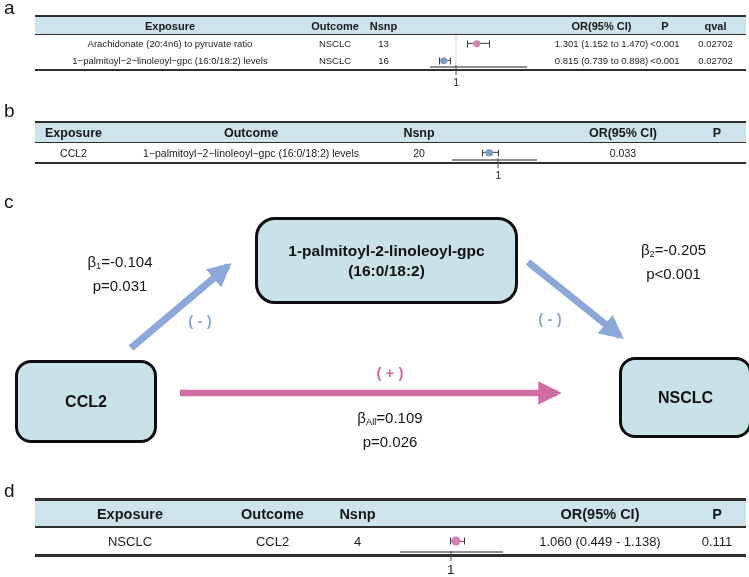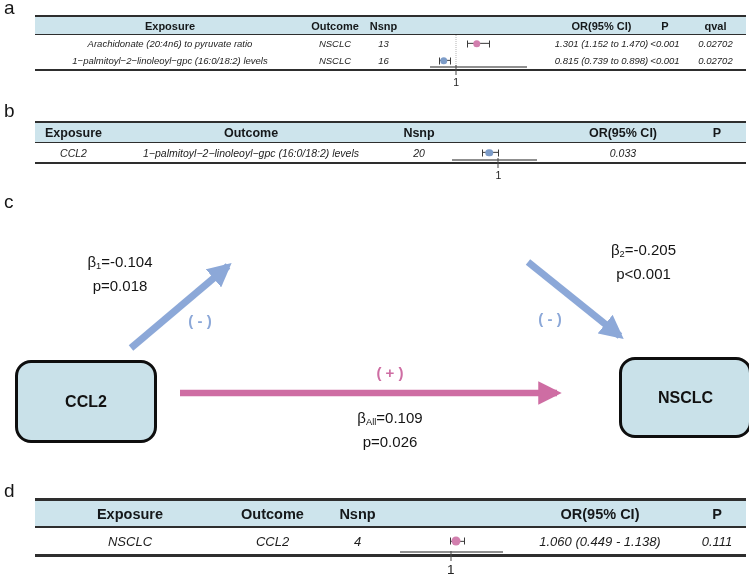--- a/index.html
+++ b/index.html
@@ -8,21 +8,21 @@
   .plabel{position:absolute;left:4px;font-size:19px;color:#161616;}
 
   
   .twrap{position:absolute;width:711px;}
   .thead{display:grid;background:var(--header-bg);
          border-top:2.5px solid #2e2e2e;border-bottom:1.5px solid #2e2e2e;
          font-weight:bold;color:#15181a;text-align:center;}
   .thead>div,.trow>div{display:flex;align-items:center;justify-content:center;
          white-space:nowrap;overflow:visible;}
   .tbody{position:relative;border-bottom:2.5px solid #2e2e2e;}
-  .trow{display:grid;font-style:italic;}
+  .trow{display:grid;}
   .ga{grid-template-columns:270px 60px 37px 156px 87px 40px 61px;}
   .gb{grid-template-columns:77px 278px 58px 110px 130px 58px;}
   .gd{grid-template-columns:190px 95px 75px 117px 176px 58px;}
 
   .tw-a{left:35px;top:15px;}
   .tw-a .thead{height:17px;font-size:11px;}
   .tw-a .trow{height:17px;font-size:9.5px;}
   .tw-b{left:35px;top:121px;}
   .tw-b .thead{height:19px;font-size:12.5px;}
   .tw-b .trow{height:19px;font-size:10.5px;}
@@ -61,21 +61,21 @@
   .diagsvg{position:absolute;inset:0;pointer-events:none;}
   .node{position:absolute;background:var(--node-fill);border:3px solid #0e0e0e;
         display:flex;flex-direction:column;align-items:center;justify-content:center;
         font-weight:bold;color:#111;text-align:center;}
   .node-mediator{left:255px;top:21px;width:257px;height:81px;border-radius:20px;
         font-size:15.5px;line-height:20px;}
   .node-ccl2{left:15px;top:164px;width:136px;height:77px;border-radius:16px;font-size:16px;}
   .node-nsclc{left:619px;top:161px;width:127px;height:75px;border-radius:16px;font-size:16px;}
   .stat{position:absolute;text-align:center;font-size:15px;line-height:20px;color:#141414;}
   .stat-a{left:55px;top:56px;width:130px;}
-  .stat-b{left:576px;top:44px;width:135px;}
+  .stat-b{left:606px;top:44px;width:135px;}
   .stat-all{left:315px;top:212px;width:150px;}
   .bsub{font-size:0.62em;vertical-align:-0.25em;}
   .sign{position:absolute;font-weight:bold;font-size:15px;text-align:center;}
   .neg{color:var(--blue);}
   .pos{color:var(--pink);}
   .sign-a{left:170px;top:116px;width:60px;}
   .sign-b{left:520px;top:114px;width:60px;}
   .sign-direct{left:355px;top:168px;width:70px;}
 </style>
 </head>
@@ -180,26 +180,30 @@
         </marker>
         <marker id="ahPink" viewBox="0 0 10 10" refX="8" refY="5" markerWidth="3.6" markerHeight="3.6" orient="auto-start-reverse">
           <path d="M0,0 L10,5 L0,10 z" style="fill:var(--pink);"></path>
         </marker>
       </defs>
       <line x1="131" y1="152" x2="228" y2="70" style="stroke:var(--blue);" stroke-width="7" marker-end="url(#ahBlue)"></line>
       <line x1="528" y1="66" x2="620" y2="140" style="stroke:var(--blue);" stroke-width="7" marker-end="url(#ahBlue)"></line>
       <line x1="180" y1="197" x2="557" y2="197" style="stroke:var(--pink);" stroke-width="6.5" marker-end="url(#ahPink)"></line>
     </svg>
 
+    <div class="node node-mediator">
+      <div>1-palmitoyl-2-linoleoyl-gpc</div>
+      <div>(16:0/18:2)</div>
+    </div>
     <div class="node node-ccl2">CCL2</div>
     <div class="node node-nsclc">NSCLC</div>
 
     <div class="stat stat-a">
       <div><span>β</span><span class="bsub">1</span><span>=-0.104</span></div>
-      <div>p=0.018</div>
+      <div>p=0.031</div>
     </div>
     <div class="stat stat-b">
       <div><span>β</span><span class="bsub">2</span><span>=-0.205</span></div>
       <div>p&lt;0.001</div>
     </div>
     <div class="stat stat-all">
       <div><span>β</span><span class="bsub">All</span><span>=0.109</span></div>
       <div>p=0.026</div>
     </div>
 

